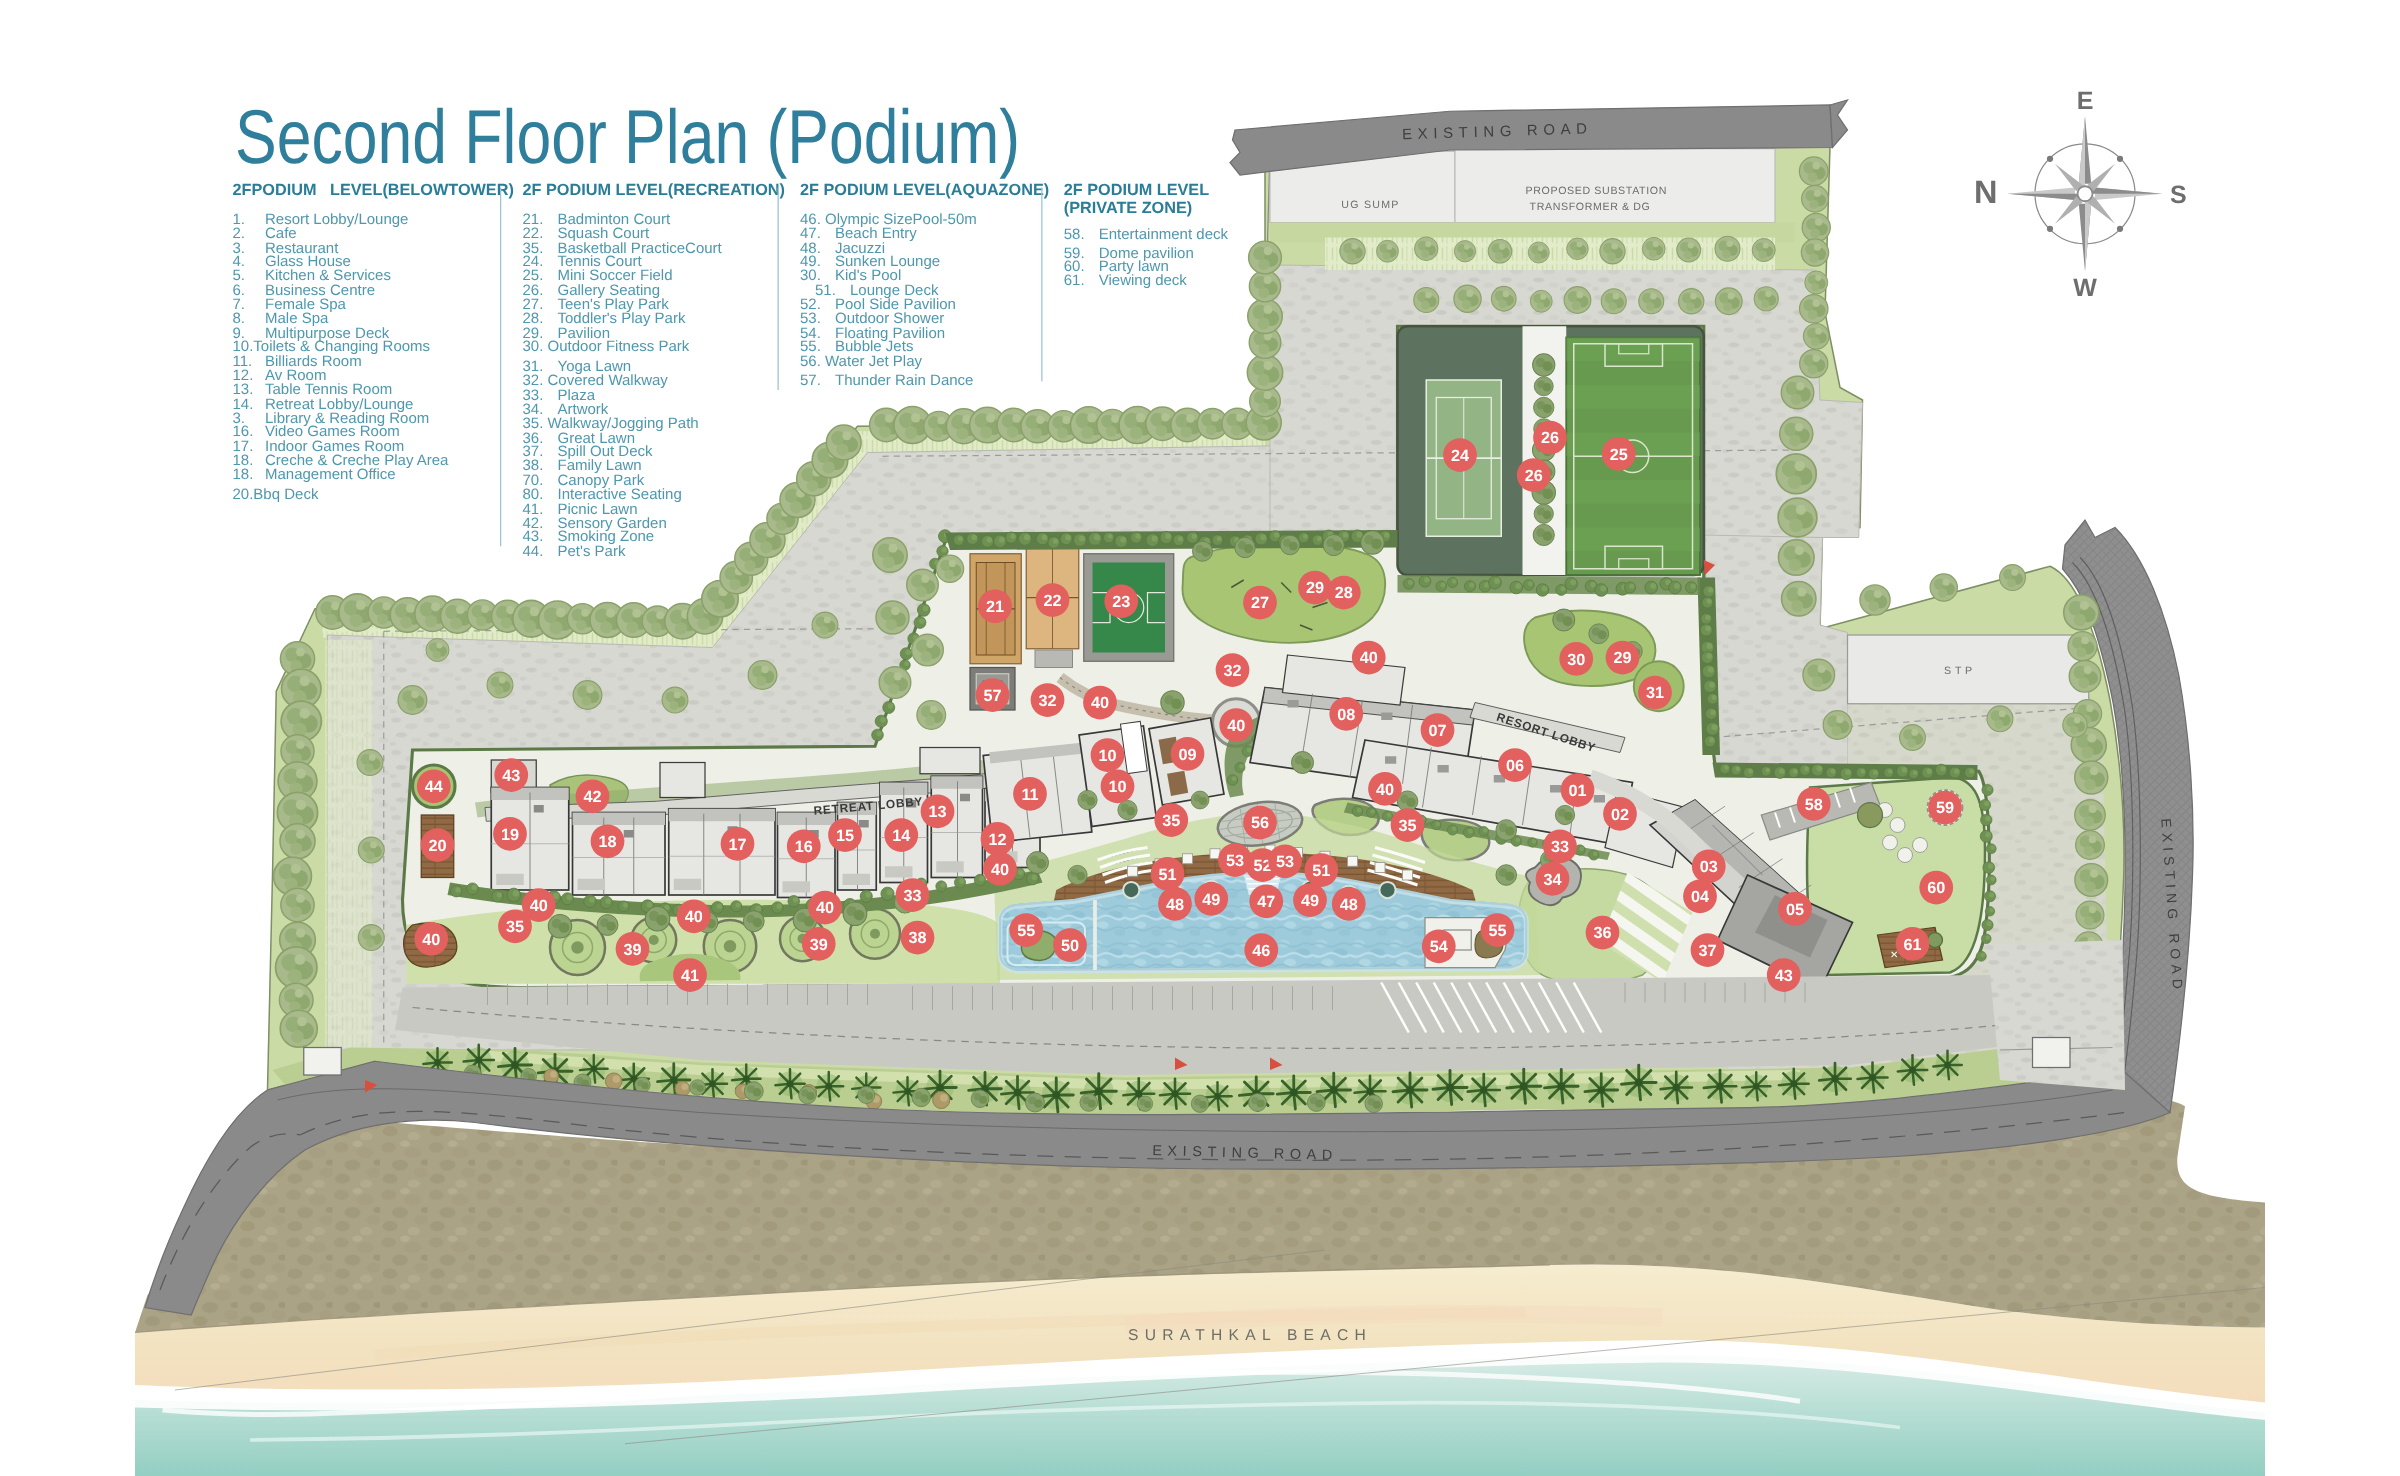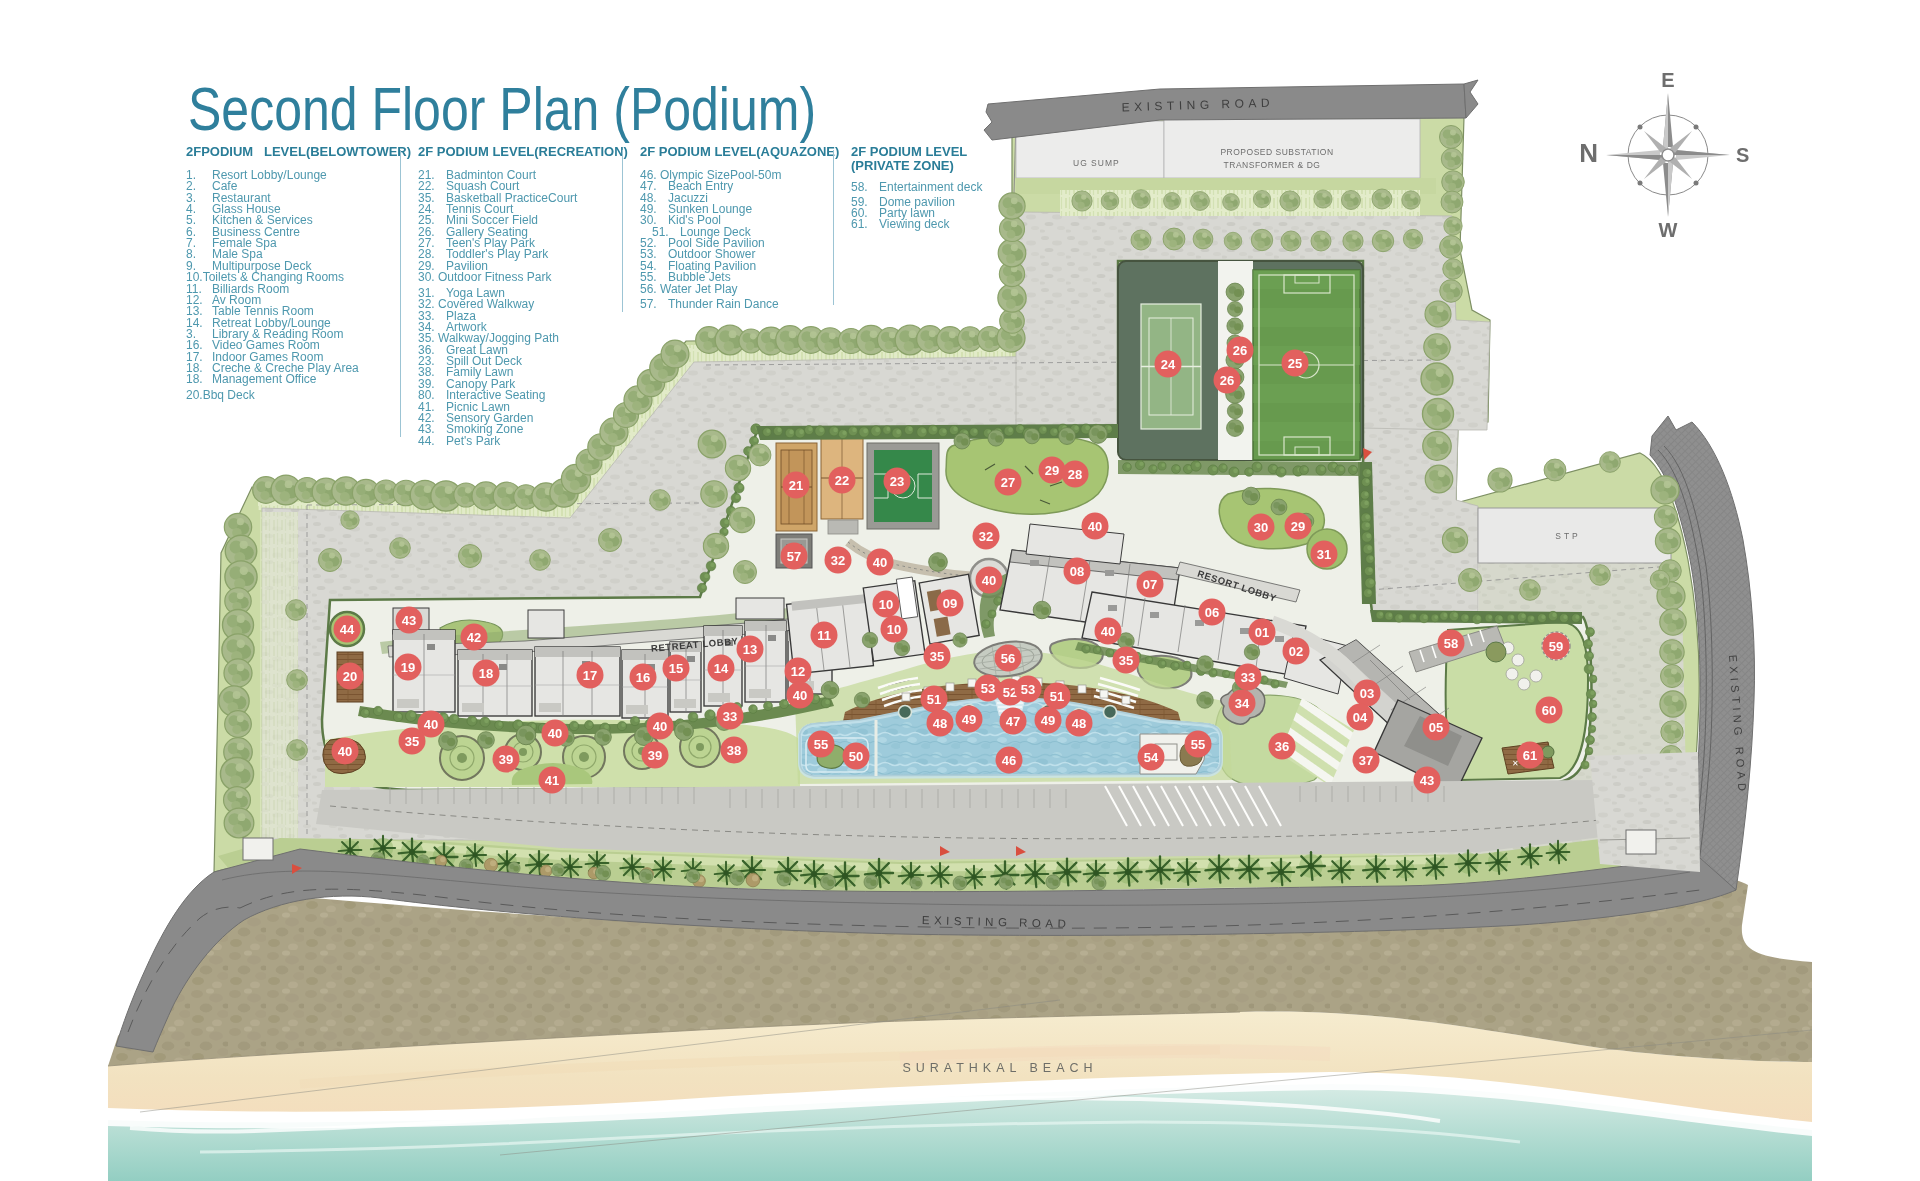--- a/index.html
+++ b/index.html
@@ -1483,23 +1483,23 @@
     <div class="li" style="left:418px;top:236px"><span class="n" style="width:28px">27.</span>Teen's Play Park</div>
     <div class="li" style="left:418px;top:247px"><span class="n" style="width:28px">28.</span>Toddler's Play Park</div>
     <div class="li" style="left:418px;top:259px"><span class="n" style="width:28px">29.</span>Pavilion</div>
     <div class="li" style="left:418px;top:270px">30.&nbsp;Outdoor Fitness Park</div>
     <div class="li" style="left:418px;top:286px"><span class="n" style="width:28px">31.</span>Yoga Lawn</div>
     <div class="li" style="left:418px;top:297px">32.&nbsp;Covered Walkway</div>
     <div class="li" style="left:418px;top:309px"><span class="n" style="width:28px">33.</span>Plaza</div>
     <div class="li" style="left:418px;top:320px"><span class="n" style="width:28px">34.</span>Artwork</div>
     <div class="li" style="left:418px;top:331px">35.&nbsp;Walkway/Jogging Path</div>
     <div class="li" style="left:418px;top:343px"><span class="n" style="width:28px">36.</span>Great Lawn</div>
-    <div class="li" style="left:418px;top:354px"><span class="n" style="width:28px">23.</span>Spill Out Deck</div>
+    <div class="li" style="left:418px;top:354px"><span class="n" style="width:28px">37.</span>Spill Out Deck</div>
     <div class="li" style="left:418px;top:365px"><span class="n" style="width:28px">38.</span>Family Lawn</div>
-    <div class="li" style="left:418px;top:377px"><span class="n" style="width:28px">39.</span>Canopy Park</div>
+    <div class="li" style="left:418px;top:377px"><span class="n" style="width:28px">70.</span>Canopy Park</div>
     <div class="li" style="left:418px;top:388px"><span class="n" style="width:28px">80.</span>Interactive Seating</div>
     <div class="li" style="left:418px;top:400px"><span class="n" style="width:28px">41.</span>Picnic Lawn</div>
     <div class="li" style="left:418px;top:411px"><span class="n" style="width:28px">42.</span>Sensory Garden</div>
     <div class="li" style="left:418px;top:422px"><span class="n" style="width:28px">43.</span>Smoking Zone</div>
     <div class="li" style="left:418px;top:434px"><span class="n" style="width:28px">44.</span>Pet's Park</div>
     <div class="lh" style="left:640px;top:145px">2F PODIUM LEVEL(AQUAZONE)</div>
     <div class="li" style="left:640px;top:168px">46.&nbsp;Olympic SizePool-50m</div>
     <div class="li" style="left:640px;top:179px"><span class="n" style="width:28px">47.</span>Beach Entry</div>
     <div class="li" style="left:640px;top:191px"><span class="n" style="width:28px">48.</span>Jacuzzi</div>
     <div class="li" style="left:640px;top:202px"><span class="n" style="width:28px">49.</span>Sunken Lounge</div>

